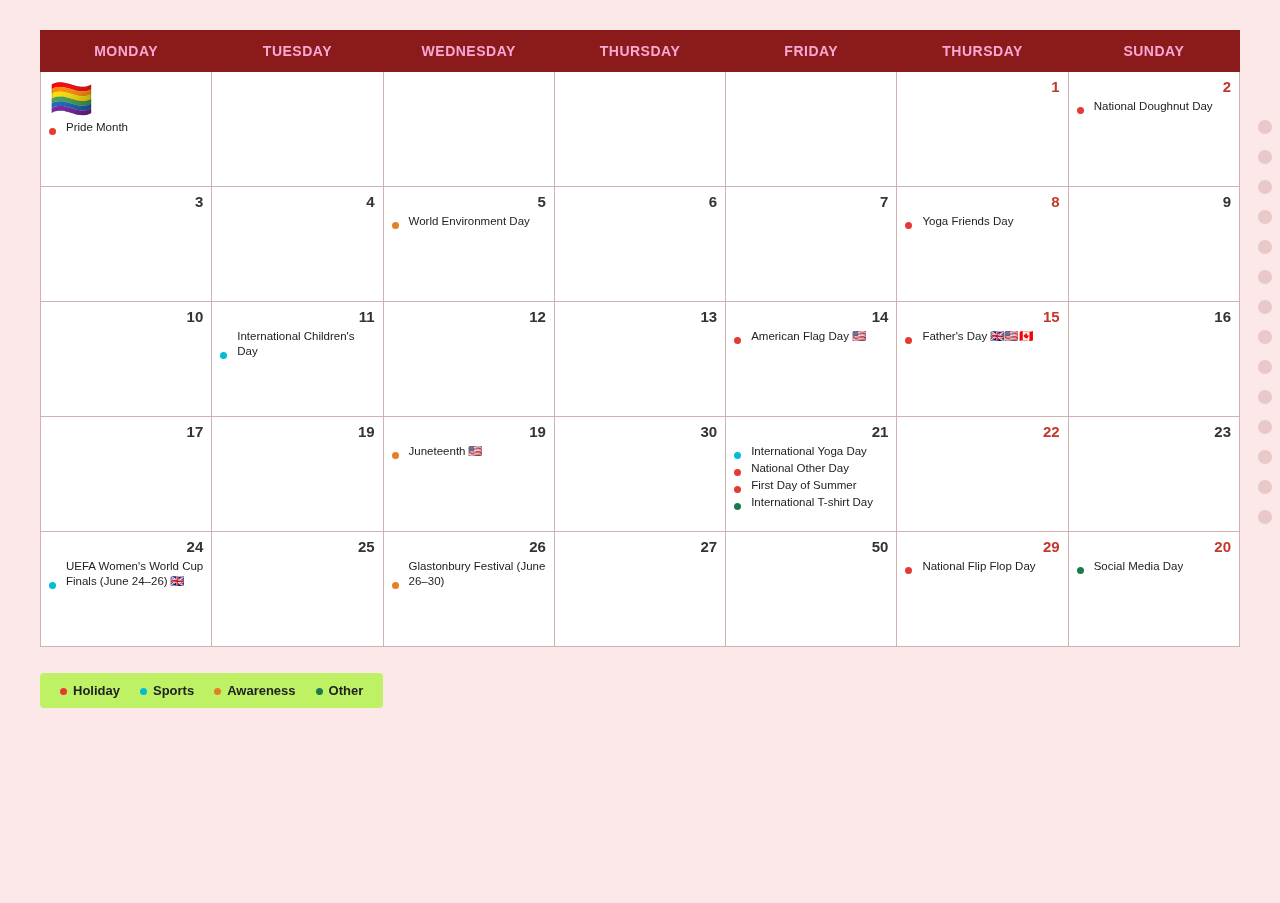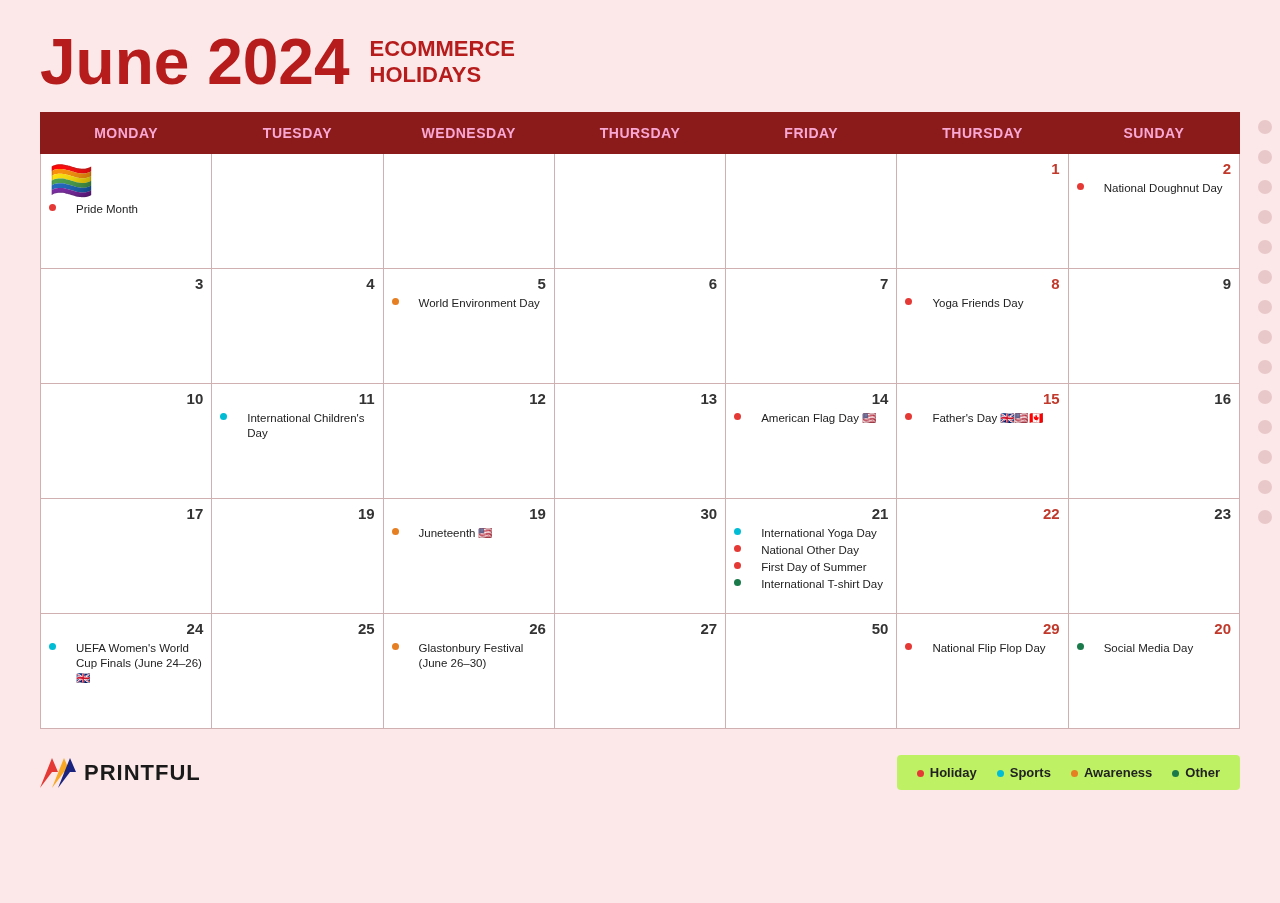--- a/index.html
+++ b/index.html
@@ -66,22 +66,22 @@
       font-weight: 600;
       text-align: right;
       color: #333;
       margin-bottom: 4px;
     }
     .day-number.red {
       color: #c0392b;
     }
     .event {
       display: flex;
-      align-items: flex-start;
-      gap: 20px;
+      align-items: flex-end;
+      gap: 10px;
       font-size: 11.5px;
       color: #222;
       margin-bottom: 2px;
       line-height: 1.3;
     }
     .dot {
       width: 7px;
       height: 7px;
       border-radius: 50%;
       margin-top: 2px;
@@ -141,27 +141,20 @@
       color: #222;
     }
     .empty-day {
       background: white;
     }
   </style>
 </head>
 <body>
 
 <div class="page-wrapper">
-  <div class="header">
-    <span class="header-title">June 2024</span>
-    <div>
-      <div class="header-subtitle">ECOMMERCE</div>
-      <div class="header-subtitle">HOLIDAYS</div>
-    </div>
-  </div>
 
   <table class="calendar">
     <thead>
       <tr>
         <th>MONDAY</th>
         <th>TUESDAY</th>
         <th>WEDNESDAY</th>
         <th>THURSDAY</th>
         <th>FRIDAY</th>
         <th>THURSDAY</th>
@@ -355,28 +348,20 @@
       <div class="sidebar-dot"></div>
       <div class="sidebar-dot"></div>
       <div class="sidebar-dot"></div>
       <div class="sidebar-dot"></div>
       <div class="sidebar-dot"></div>
       <div class="sidebar-dot"></div>
       <div class="sidebar-dot"></div>
     </div>
 
   <div class="footer">
-    <div class="printful-logo">
-      <svg class="printful-logo-icon" viewBox="0 0 36 30" xmlns="http://www.w3.org/2000/svg">
-        <polygon points="0,30 12,0 18,14 12,14" fill="#e53935"></polygon>
-        <polygon points="12,30 24,0 30,14 24,14" fill="#f9a825"></polygon>
-        <polygon points="18,30 30,0 36,14 30,14" fill="#1a237e"></polygon>
-      </svg>
-      <span class="printful-logo-text">PRINTFUL</span>
-    </div>
     <div class="legend" id="legend">
         <div class="legend-item">
           <span class="dot" style="background-color: rgb(229, 57, 53);"></span>
           <span>Holiday</span>
         </div>
         <div class="legend-item">
           <span class="dot" style="background-color: rgb(0, 188, 212);"></span>
           <span>Sports</span>
         </div>
         <div class="legend-item">

